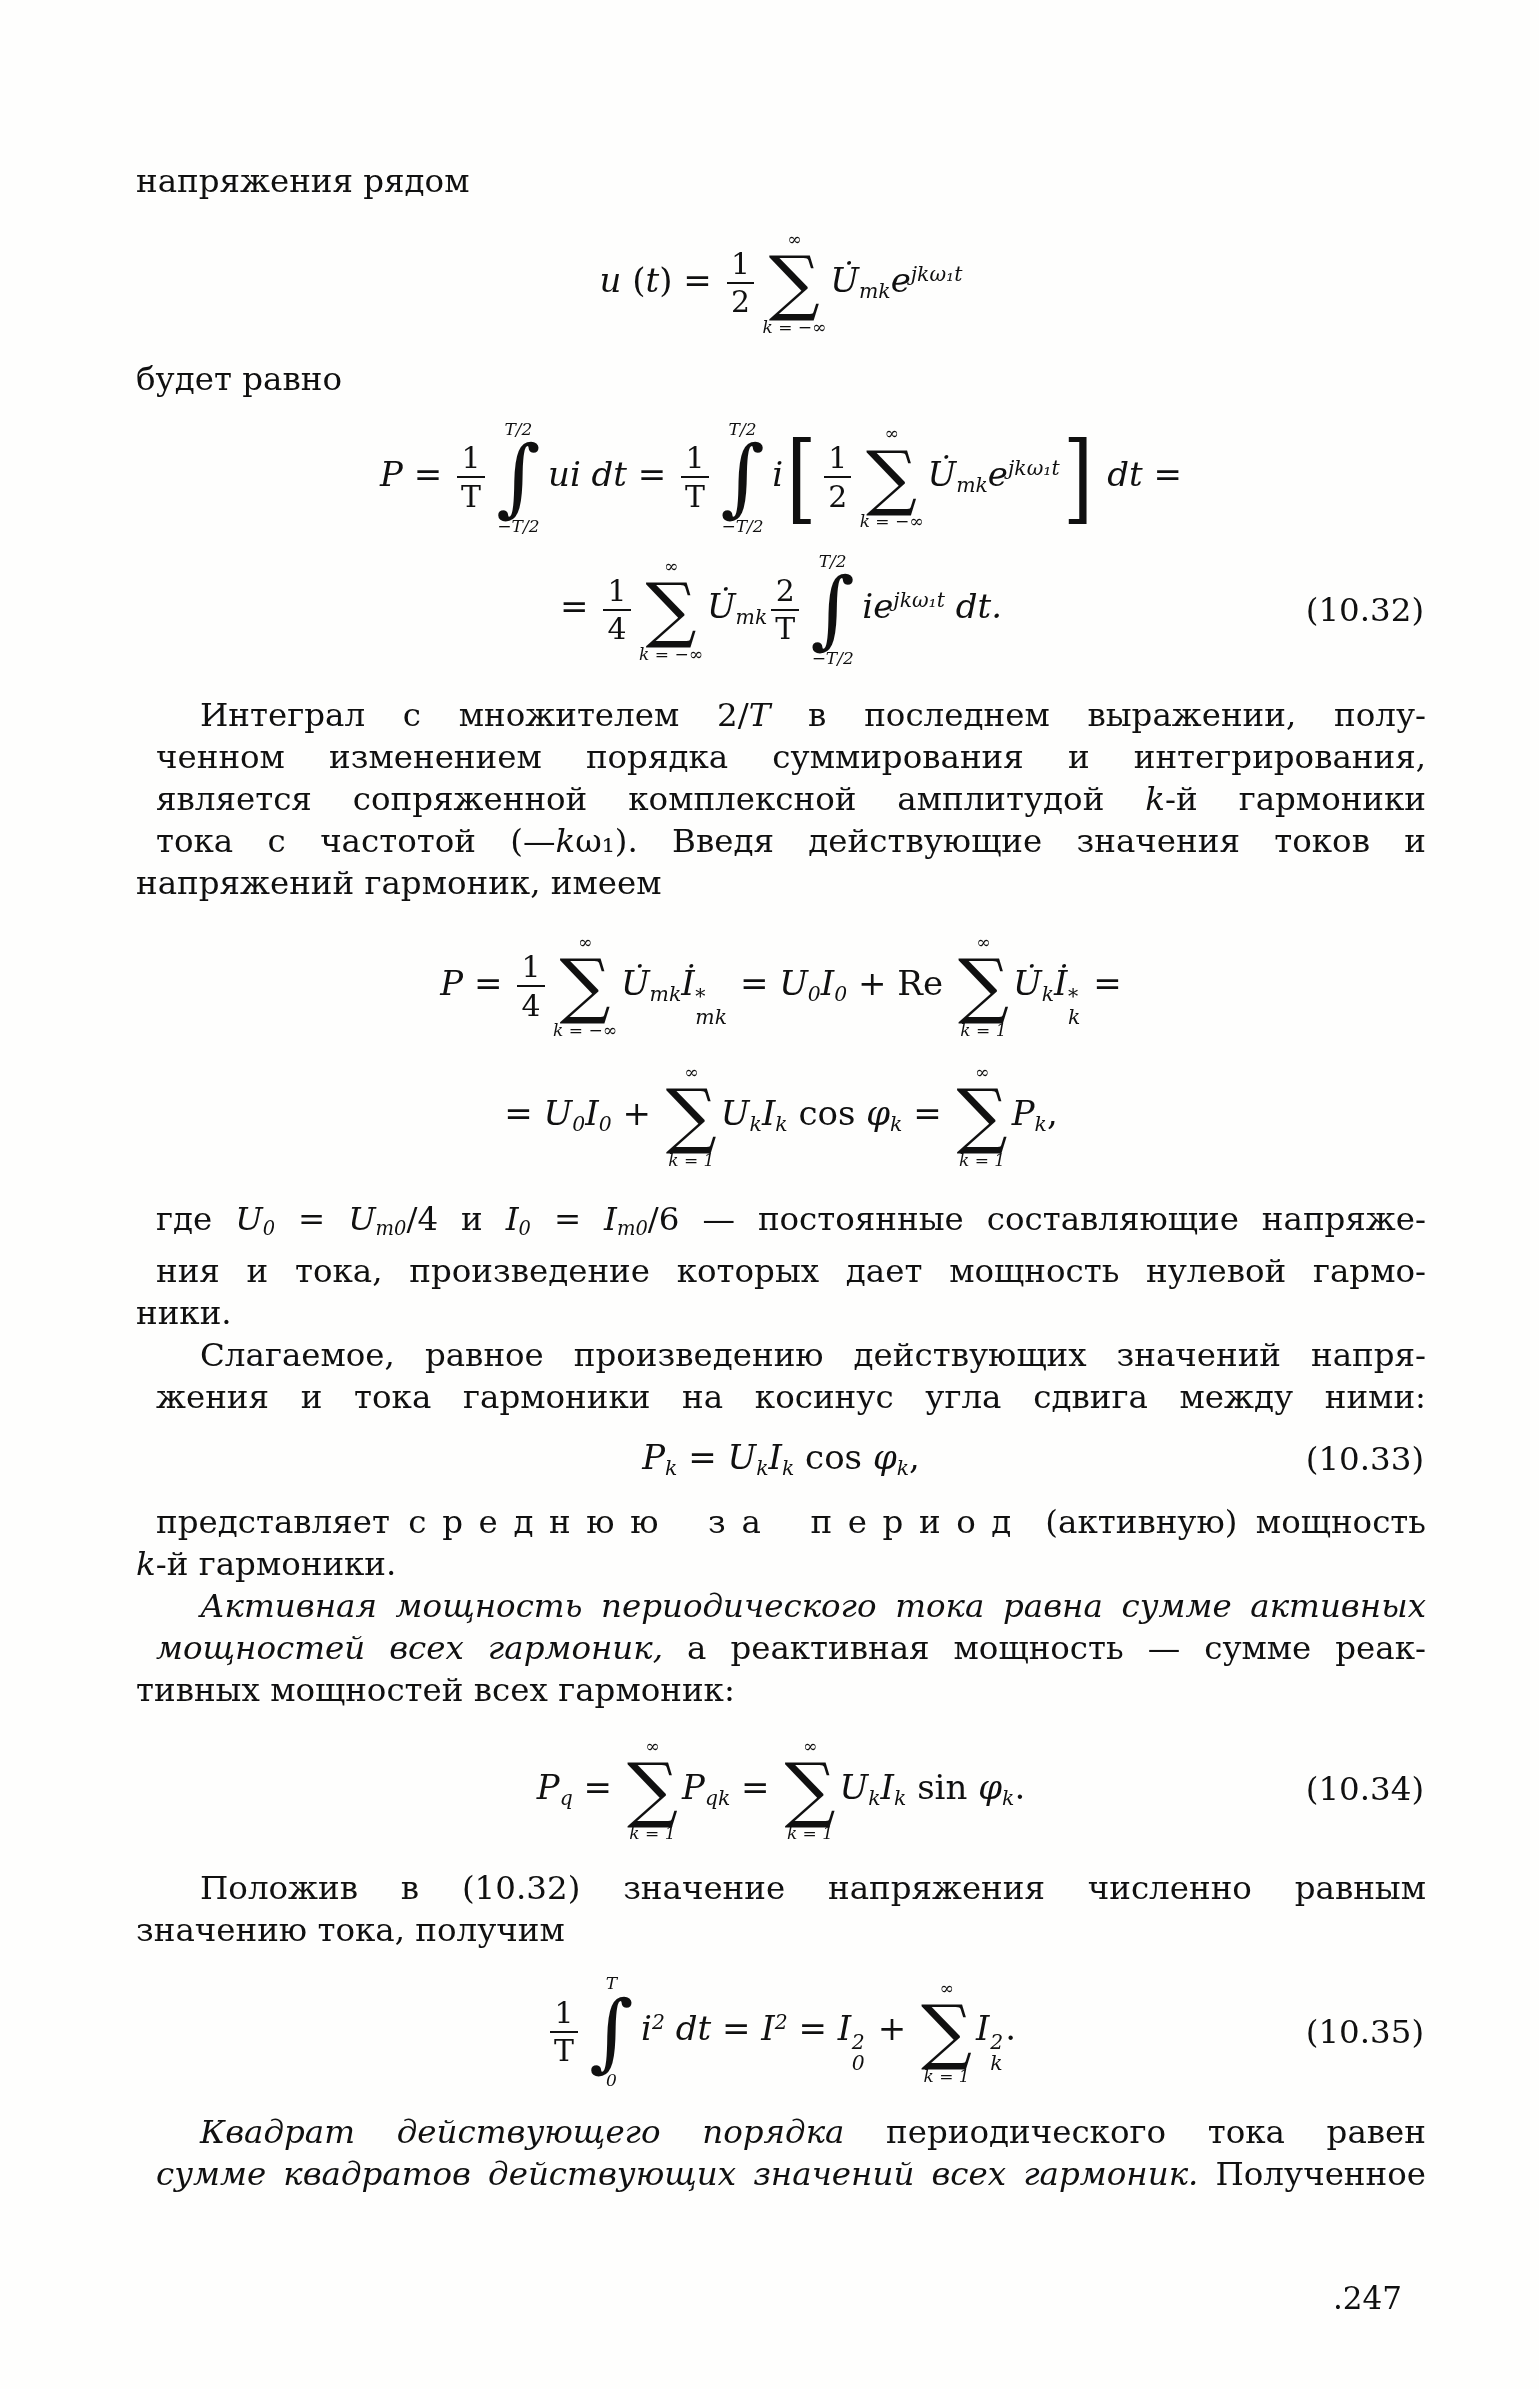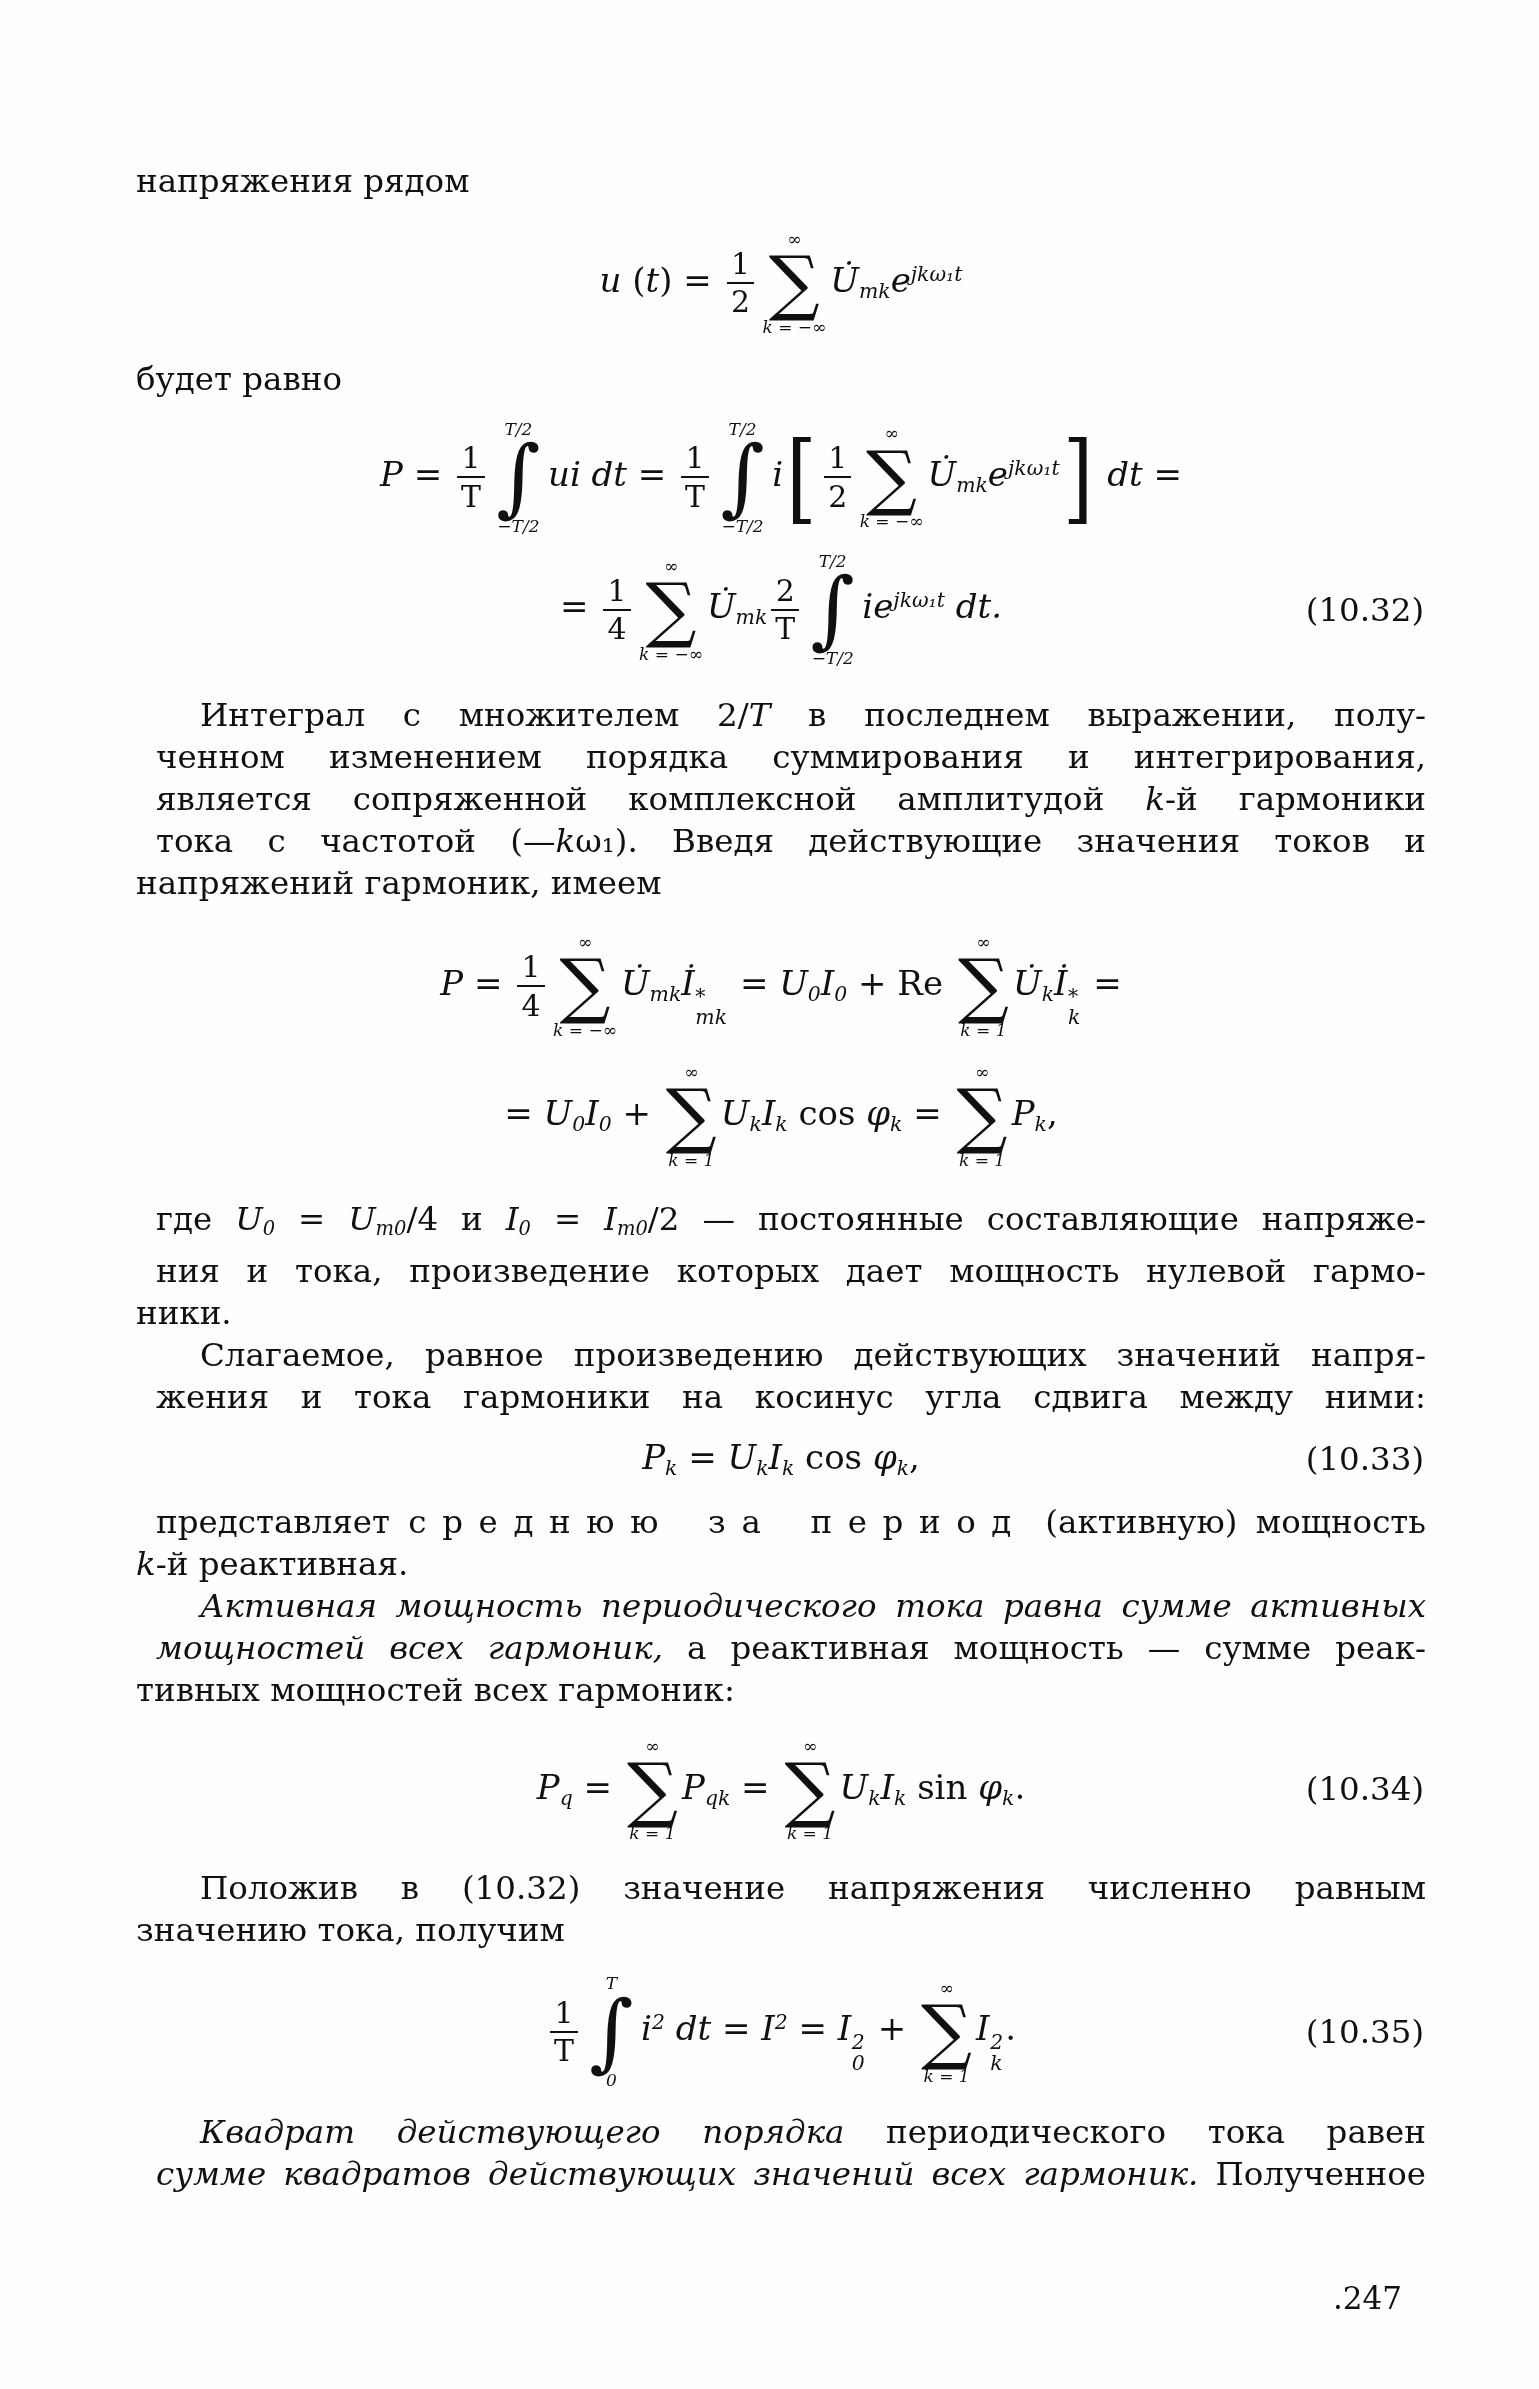--- a/index.html
+++ b/index.html
@@ -126,37 +126,37 @@
           <span class="lim">∞</span>
           <span class="op">∑</span>
           <span class="lim">k = 1</span>
         </span><span class="it">U</span><span class="sb">k</span><span class="it">I</span><span class="sb">k</span><span> cos </span><span class="it">φ</span><span class="sb">k</span><span> = </span><span class="bigop sum">
           <span class="lim">∞</span>
           <span class="op">∑</span>
           <span class="lim">k = 1</span>
         </span><span class="it">P</span><span class="sb">k</span><span>,</span></div>
 
     <div class="para" style="margin-top:27px;">
-        <div class="pline jl"><span>где </span><span class="it">U</span><span class="sb">0</span><span> = </span><span class="it">U</span><span class="sb">m0</span><span>/4 и </span><span class="it">I</span><span class="sb">0</span><span> = </span><span class="it">I</span><span class="sb">m0</span><span>/2 — постоянные составляющие напряже-</span></div>
+        <div class="pline jl"><span>где </span><span class="it">U</span><span class="sb">0</span><span> = </span><span class="it">U</span><span class="sb">m0</span><span>/4 и </span><span class="it">I</span><span class="sb">0</span><span> = </span><span class="it">I</span><span class="sb">m0</span><span>/6 — постоянные составляющие напряже-</span></div>
         <div class="pline jl"><span>ния и тока, произведение которых дает мощность нулевой гармо-</span></div>
         <div class="pline"><span>ники.</span></div>
       </div>
 
     <div class="para">
         <div class="pline jl ind"><span>Слагаемое, равное произведению действующих значений напря-</span></div>
         <div class="pline jl"><span>жения и тока гармоники на косинус угла сдвига между ними:</span></div>
       </div>
 
     <div class="formula" style="margin:22px 0;">
       <span class="eqtag">(10.33)</span>
     <span class="it">P</span><span class="sb">k</span><span> = </span><span class="it">U</span><span class="sb">k</span><span class="it">I</span><span class="sb">k</span><span> cos </span><span class="it">φ</span><span class="sb">k</span><span>,</span></div>
 
     <div class="para">
         <div class="pline jl"><span>представляет </span><span class="sprd">среднюю за период</span><span> (активную) мощность</span></div>
-        <div class="pline"><span class="it">k</span><span>-й реактивная.</span></div>
+        <div class="pline"><span class="it">k</span><span>-й гармоники.</span></div>
       </div>
 
     <div class="para">
         <div class="pline jl ind"><span class="it">Активная мощность периодического тока равна сумме активных</span></div>
         <div class="pline jl"><span class="it">мощностей всех гармоник,</span><span> а реактивная мощность — сумме реак-</span></div>
         <div class="pline"><span>тивных мощностей всех гармоник:</span></div>
       </div>
 
     <div class="formula" style="margin:24px 0 23px;">
       <span class="eqtag">(10.34)</span>

